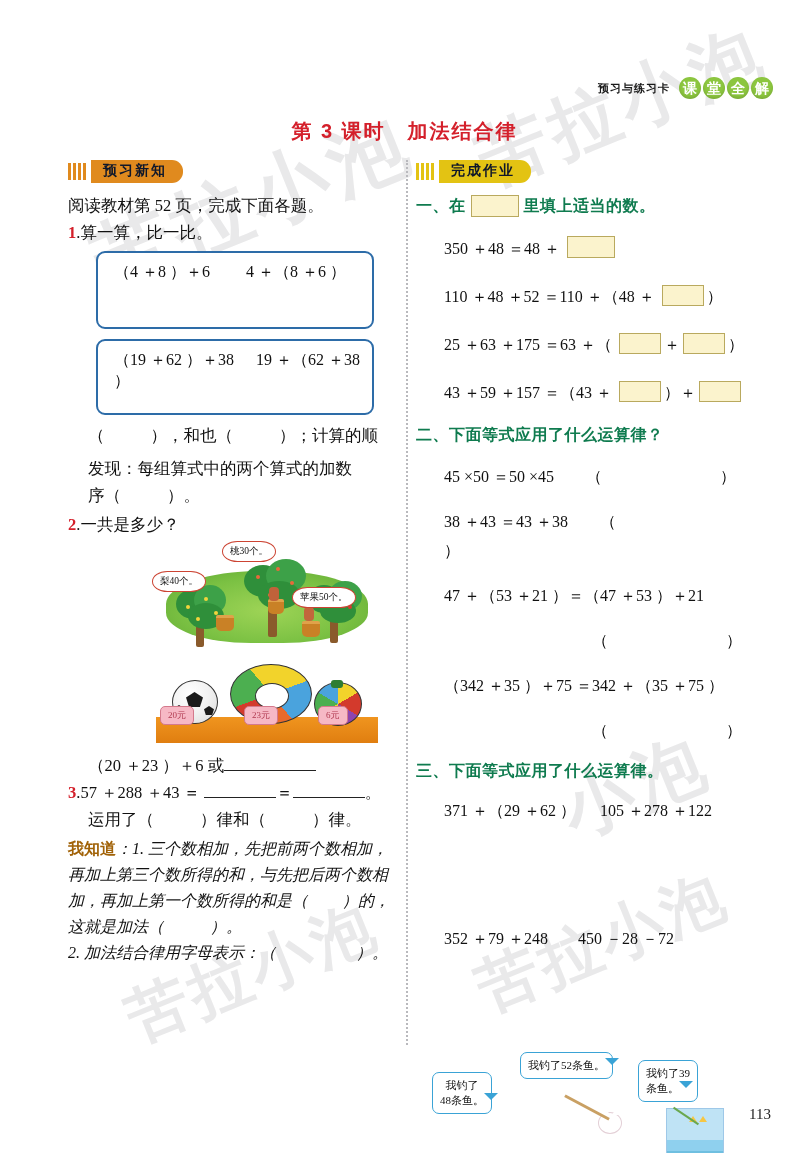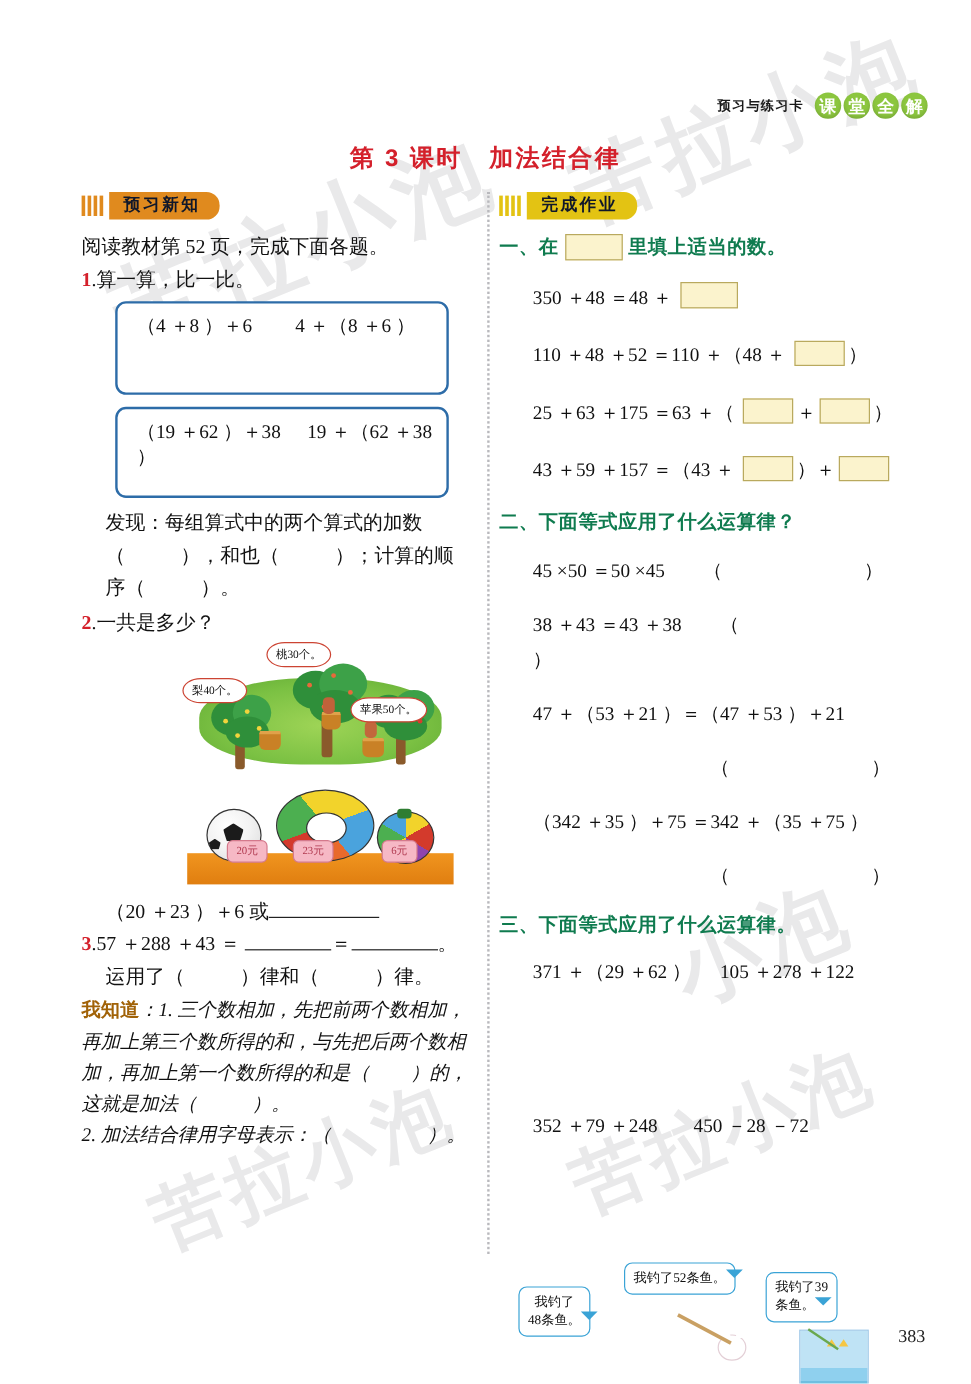--- a/index.html
+++ b/index.html
@@ -279,24 +279,24 @@
       <span class="gap"></span>
       <span class="exp">4 ＋（8 ＋6 ）</span>
     </div>
 
     <div class="bluebox second">
       <span class="exp">（19 ＋62 ）＋38</span>
       <span class="gap-s"></span>
       <span class="exp">19 ＋（62 ＋38 ）</span>
     </div>
 
-    <p class="line indent" style="margin-top:8px">发现：每组算式中的两个算式的加数</p>
     <p class="line indent">
       <span>（</span><span class="sp-md"></span><span>），和也（</span><span class="sp-md"></span><span>）；计算的顺</span>
     </p>
+    <p class="line indent" style="margin-top:8px">发现：每组算式中的两个算式的加数</p>
     <p class="line indent">
       <span>序（</span><span class="sp-md"></span><span>）。</span>
     </p>
 
     <p class="line" style="margin-top:4px">
       <span class="num-r">2</span>.<span>一共是多少？</span>
     </p>
 
     <div class="illus">
       <div class="orchard">
@@ -368,21 +368,21 @@
            background:conic-gradient(#f2d32b 0deg 70deg,#4aa3dd 70deg 140deg,#e86a2c 140deg 200deg,#d33a2c 200deg 250deg,#4caf50 250deg 320deg,#f2d32b 320deg 360deg);
            border:1.5px solid #333;">
         <div style="position:absolute; left:24px; top:18px; width:32px; height:24px; border-radius:50%; background:#ffffff; border:1.5px solid #333;"></div>
       </div>
 
       <div class="ball" style="left:158px; top:26px; width:46px; height:42px;
            background:conic-gradient(#f2d32b 0deg 60deg,#d33a2c 60deg 120deg,#8e44ad 120deg 180deg,#f2d32b 180deg 240deg,#4caf50 240deg 300deg,#4aa3dd 300deg 360deg);
            border:1.3px solid #333;">
         <div style="position:absolute; left:16px; top:-3px; width:12px; height:8px; background:#2e7d32; border-radius:3px;"></div>
       </div>
-      <div class="price" style="left:33px; top:50px;">20元</div>
+      <div class="price" style="left:4px; top:50px;">20元</div>
       <div class="price" style="left:88px; top:50px;">23元</div>
       <div class="price" style="left:162px; top:50px;">6元</div>
     </div>
 
     <p class="line indent">
       <span>（20 ＋23 ）＋6 或</span><span class="ul ul-90"></span>
     </p>
 
     <p class="line">
       <span class="num-r">3</span>.<span>57 ＋288 ＋43 ＝</span>
@@ -503,14 +503,14 @@
 
         <div style="position:absolute; left:22px; top:7px; width:0;height:0;border-left:4px solid transparent;border-right:4px solid transparent;border-bottom:6px solid #f6c643;"></div>
         <div style="position:absolute; left:32px; top:7px; width:0;height:0;border-left:4px solid transparent;border-right:4px solid transparent;border-bottom:6px solid #f6c643;"></div>
 
         <div style="position:absolute; left:4px; top:6px; width:30px; height:2px; background:#6aa84f; transform:rotate(34deg);"></div>
 
       </div>
     </div>
   </div>
 
-  <div class="pagenum">383</div>
+  <div class="pagenum">113</div>
 </div>
 
 </body></html>

